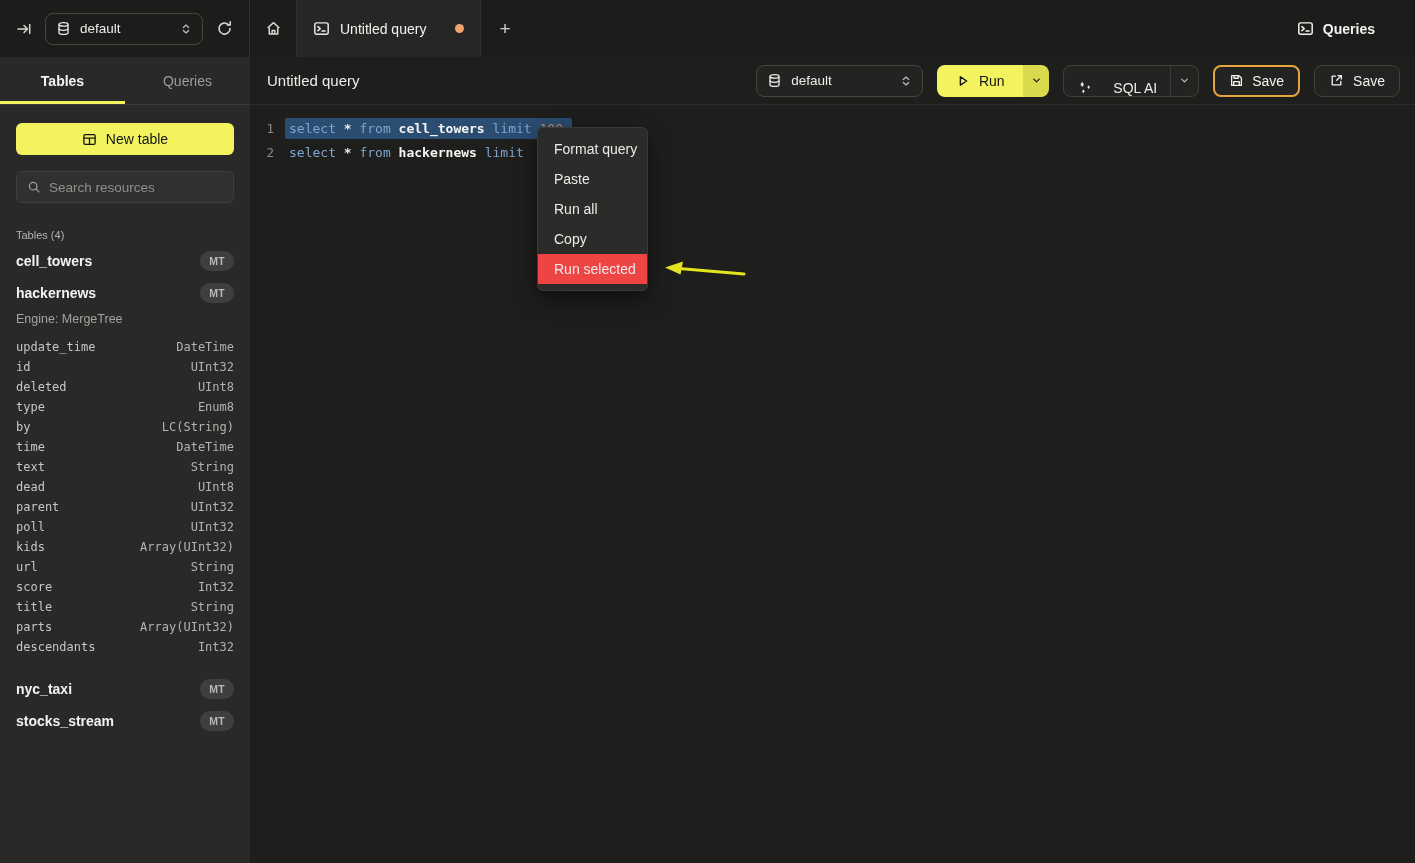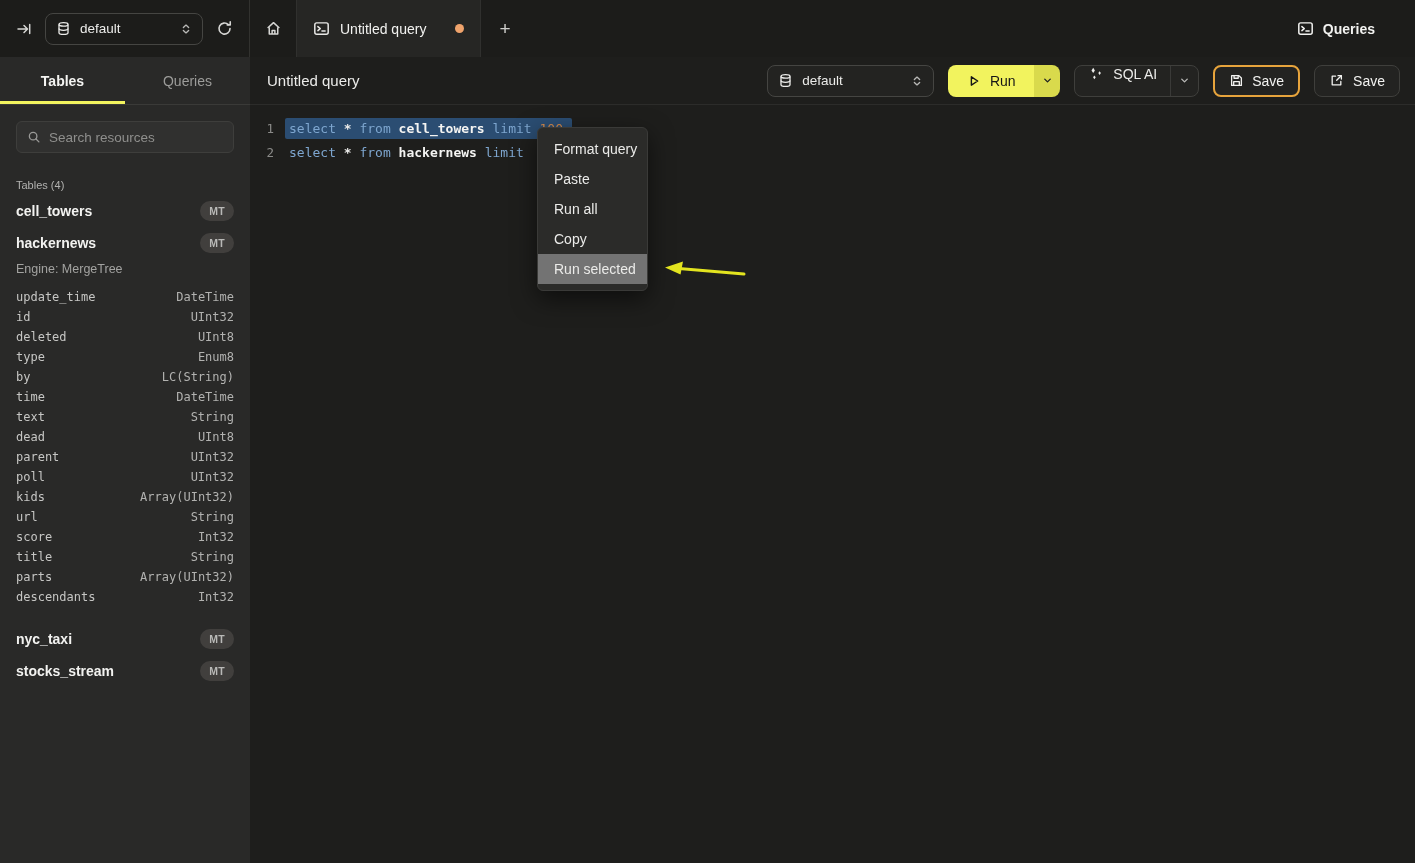--- a/index.html
+++ b/index.html
@@ -80,21 +80,21 @@
   .tb-select .updown { margin-left:auto; color:#b9b9b7; }
   .btn-run { height:32px; display:flex; border-radius:8px; overflow:hidden; cursor:pointer; }
   .btn-run-main { width:86px; background:var(--accent,#f2f35e); color:#161616;
     display:flex; align-items:center; justify-content:center; gap:9px;
     font-size:14px; font-weight:500; }
   .btn-run-chev { width:26px; background:var(--accent-dark,#d9da4c); color:#222;
     display:flex; align-items:center; justify-content:center; }
   .btn-sqlai { height:32px; border:1px solid #3f3f3c; border-radius:8px; display:flex;
     align-items:center; background:#232321; color:#ececea; font-size:14px;
     overflow:hidden; cursor:pointer; }
-  .btn-sqlai .sqlai-main { display:flex; align-items:flex-start; gap:9px; padding:0 13px; height:100%; }
+  .btn-sqlai .sqlai-main { display:flex; align-items:flex-end; gap:20px; padding:0 13px; height:100%; }
   .btn-sqlai .sqlai-chev { width:28px; height:100%; display:flex; align-items:center;
     justify-content:center; border-left:1px solid #3a3a38; color:#b9b9b7; }
   .btn-save { height:32px; padding:0 14px; display:flex; align-items:center; gap:8px;
     border:2px solid var(--save-ring,#e7a43c); border-radius:8px; color:#f2f2f0;
     font-size:14px; background:#232321; cursor:pointer; }
   .btn-share { height:32px; padding:0 14px; display:flex; align-items:center; gap:9px;
     border:1px solid #3f3f3c; border-radius:8px; color:#f2f2f0; font-size:14px;
     background:#232321; cursor:pointer; }
 
   
@@ -110,21 +110,21 @@
   .tok-op { color:#ececea; font-weight:700; }
   .tok-num { color:var(--number,#d68b4b); }
   .tok-pl { color:#e6e6e4; }
 
   
   .context-menu { position:absolute; left:537px; top:127px; width:111px;
     background:#2b2b29; border:1px solid #3a3a38; border-radius:6px; padding:6px 0;
     box-shadow:0 8px 24px rgba(0,0,0,.55); z-index:10; }
   .menu-item { height:30px; line-height:30px; padding-left:16px; font-size:14px;
     color:#ebebe9; cursor:pointer; white-space:nowrap; }
-  .menu-item.highlighted { background:#737373; }
+  .menu-item.highlighted { background:#ef4444; }
 
   
   .annot-arrow { position:absolute; left:662px; top:258px; z-index:11; }
 </style>
 </head>
 <body>
 
 <div class="topbar">
   <div class="topbar-left">
     <button class="icon-btn">
@@ -195,20 +195,29 @@
   </button>
 </div>
 
 <div class="sidebar">
   <div class="sidebar-tabs">
     <div class="sidebar-tab active">Tables</div>
     <div class="sidebar-tab">Queries</div>
   </div>
 
   <div class="sidebar-body">
+    <button class="btn-newtable">
+      <span>
+        <svg width="15" height="15" viewBox="0 0 16 16" fill="none" stroke="#161616" stroke-width="1.4" stroke-linejoin="round">
+          <rect x="2" y="2.8" width="12" height="10.4" rx="1.4"></rect>
+          <path d="M2 6.6 h12 M8 6.6 v6.6"></path>
+        </svg>
+      </span>
+      <span>New table</span>
+    </button>
 
     <div class="search-box">
       <span>
         <svg width="14" height="14" viewBox="0 0 16 16" fill="none" stroke="#9a9a98" stroke-width="1.5" stroke-linecap="round">
           <circle cx="7" cy="7" r="4.3"></circle>
           <path d="M10.3 10.3 L13.6 13.6"></path>
         </svg>
       </span>
       <input type="text" placeholder="Search resources" style="">
     </div>

